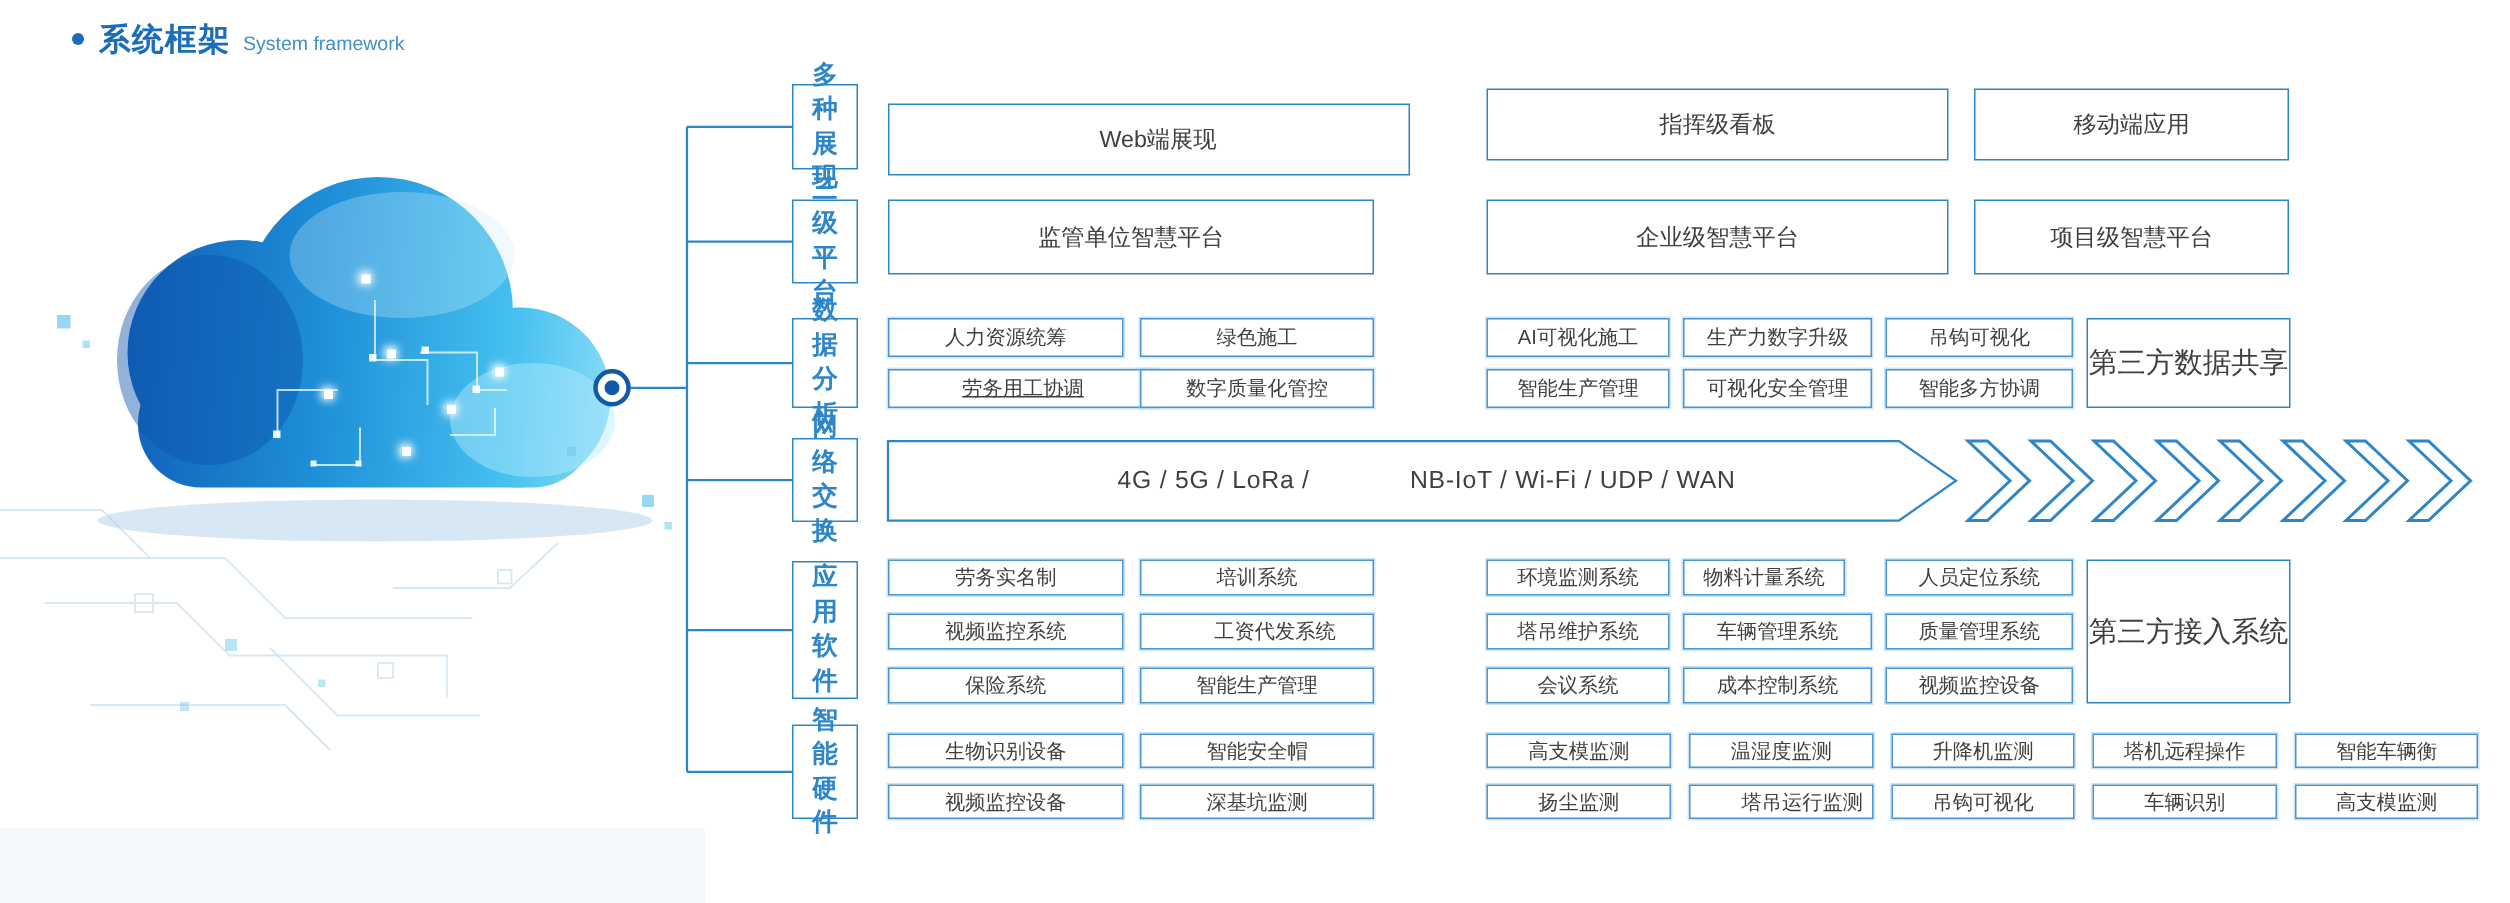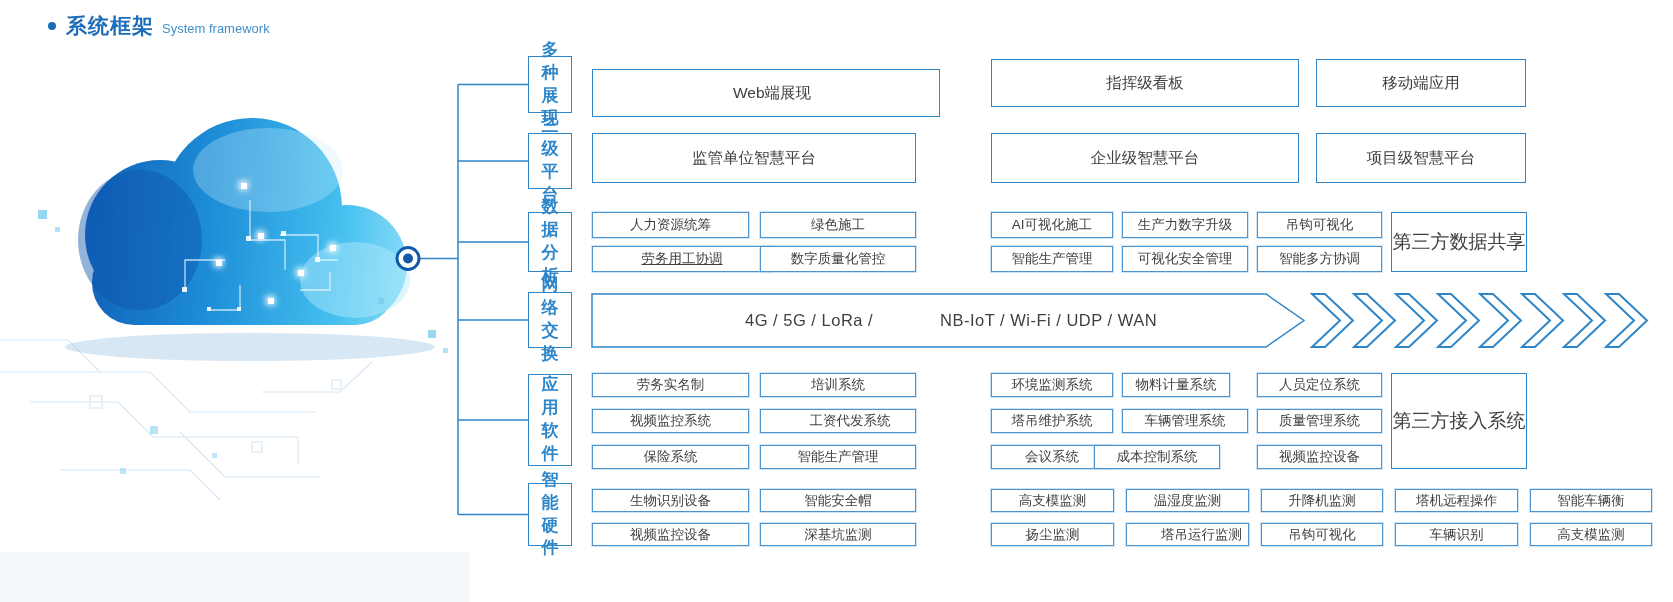--- a/index.html
+++ b/index.html
@@ -175,21 +175,21 @@
   <div class="box sm" style="left:760px;top:409px;width:156px;height:24px;padding-left:24px;">工资代发系统</div>
   <div class="box sm" style="left:592px;top:445px;width:157px;height:24px;">保险系统</div>
   <div class="box sm" style="left:760px;top:445px;width:156px;height:24px;">智能生产管理</div>
   <div class="box sm" style="left:991px;top:373px;width:122px;height:24px;">环境监测系统</div>
   <div class="box sm" style="left:1122px;top:373px;width:108px;height:24px;">物料计量系统</div>
   <div class="box sm" style="left:1257px;top:373px;width:125px;height:24px;">人员定位系统</div>
   <div class="box sm" style="left:991px;top:409px;width:122px;height:24px;">塔吊维护系统</div>
   <div class="box sm" style="left:1122px;top:409px;width:126px;height:24px;">车辆管理系统</div>
   <div class="box sm" style="left:1257px;top:409px;width:125px;height:24px;">质量管理系统</div>
   <div class="box sm" style="left:991px;top:445px;width:122px;height:24px;">会议系统</div>
-  <div class="box sm" style="left:1094px;top:445px;width:126px;height:24px;">成本控制系统</div>
+  <div class="box sm" style="left:1122px;top:445px;width:126px;height:24px;">成本控制系统</div>
   <div class="box sm" style="left:1257px;top:445px;width:125px;height:24px;">视频监控设备</div>
   <div class="box tall" style="left:1391px;top:373px;width:136px;height:96px;">第三方接入系统</div>
 
   <div class="box sm" style="left:592px;top:489px;width:157px;height:23px;">生物识别设备</div>
   <div class="box sm" style="left:760px;top:489px;width:156px;height:23px;">智能安全帽</div>
   <div class="box sm" style="left:592px;top:523px;width:157px;height:23px;">视频监控设备</div>
   <div class="box sm" style="left:760px;top:523px;width:156px;height:23px;">深基坑监测</div>
   <div class="box sm" style="left:991px;top:489px;width:123px;height:23px;">高支模监测</div>
   <div class="box sm" style="left:1126px;top:489px;width:123px;height:23px;">温湿度监测</div>
   <div class="box sm" style="left:1261px;top:489px;width:122px;height:23px;">升降机监测</div>

